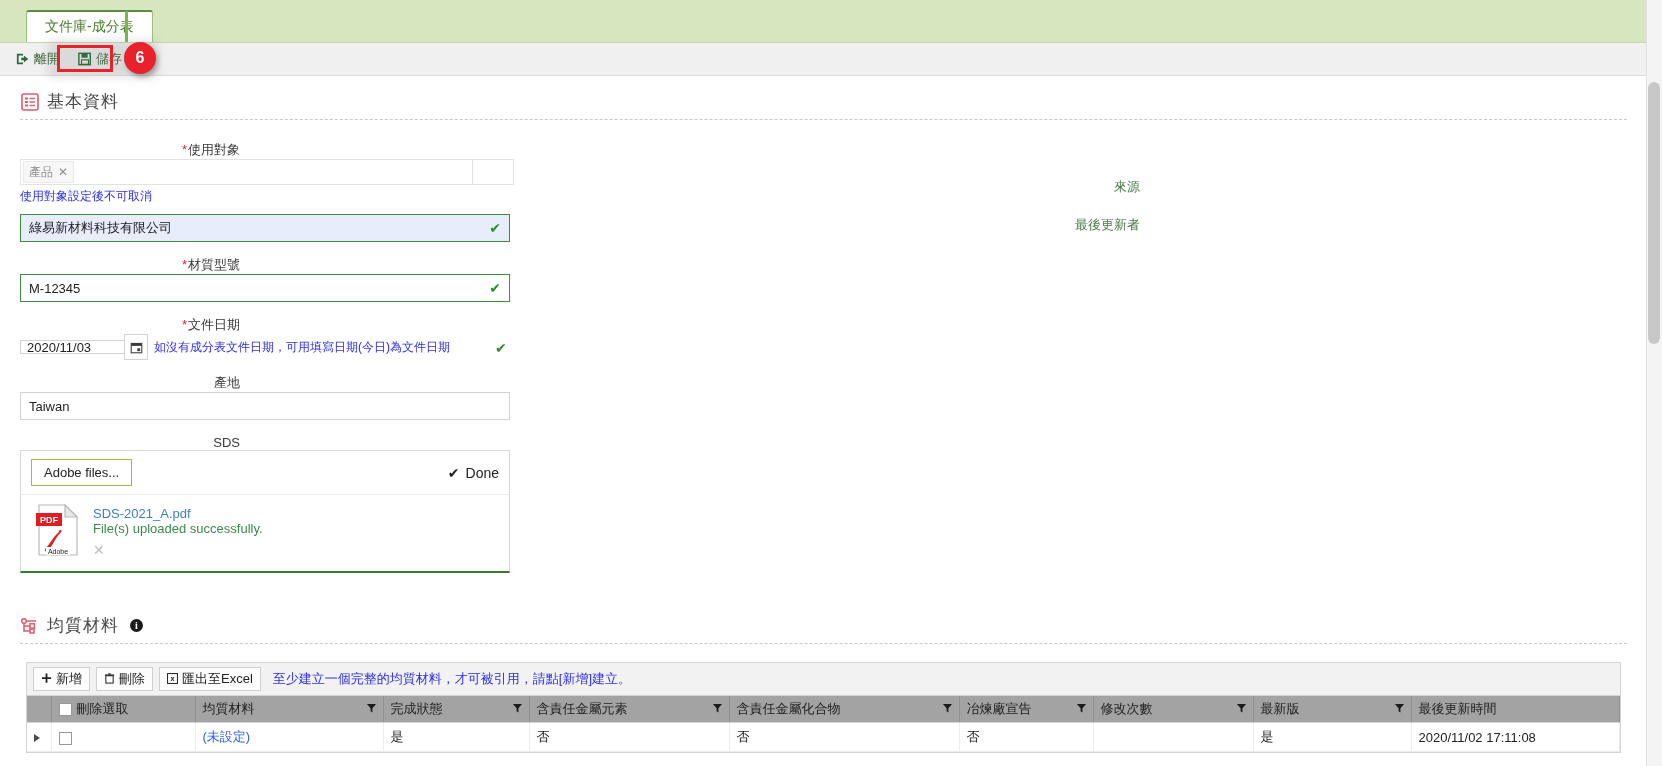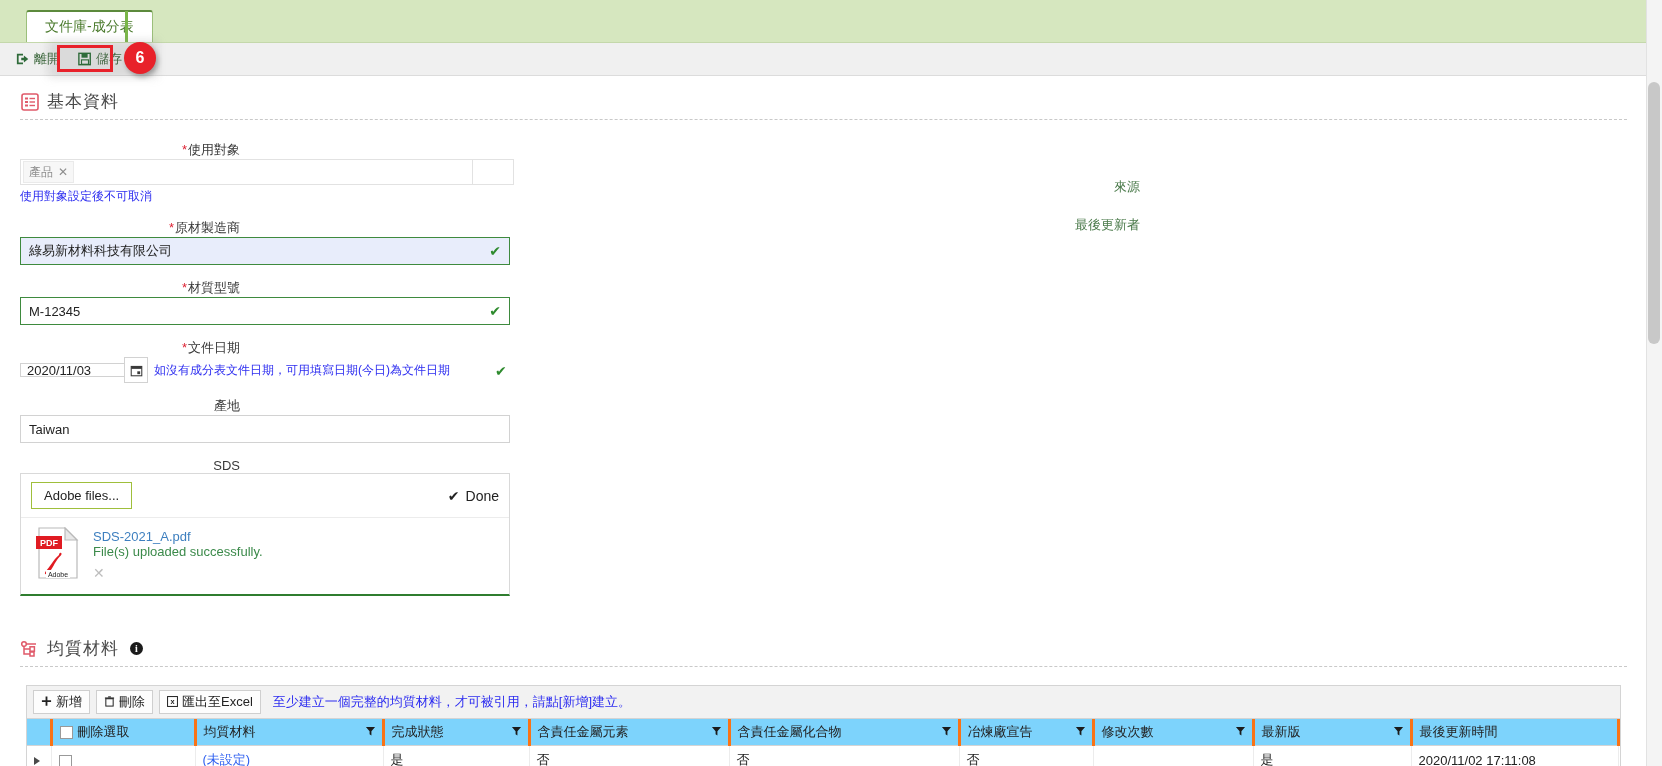--- a/index.html
+++ b/index.html
@@ -370,22 +370,22 @@
     margin-left: 6px;
     white-space: nowrap;
   }
   table.grid {
     width: 100%;
     border-collapse: collapse;
     table-layout: fixed;
     font-size: 13px;
   }
   table.grid th {
-    background: #7dd3fc;
-    border-right: 3px solid #f97316;
+    background: #a3a3a3;
+    border-right: 1px solid #f97316;
     border-bottom: 1px solid #d4d4d4;
     height: 26px;
     font-weight: normal;
     text-align: left;
     padding: 0 7px;
     color: #222;
     position: relative;
     white-space: nowrap;
     overflow: hidden;
   }
@@ -516,21 +516,20 @@
                 <span class="chip-x">✕</span>
               </span>
             </div>
             <div class="tagbox2"></div>
           </div>
           <span class="hint-blue">使用對象設定後不可取消</span>
         </div>
       </div>
 
       <div class="frow">
-        <div class="flabel"><span class="req">*</span><span>原材製造商</span></div>
         <div class="fctrl">
           <input class="inp valid filled" value="綠易新材料科技有限公司" style="">
           <span class="chk-ok">✔</span>
         </div>
       </div>
 
       <div class="frow">
         <div class="flabel"><span class="req">*</span><span>材質型號</span></div>
         <div class="fctrl">
           <input class="inp valid" value="M-12345" style="">

